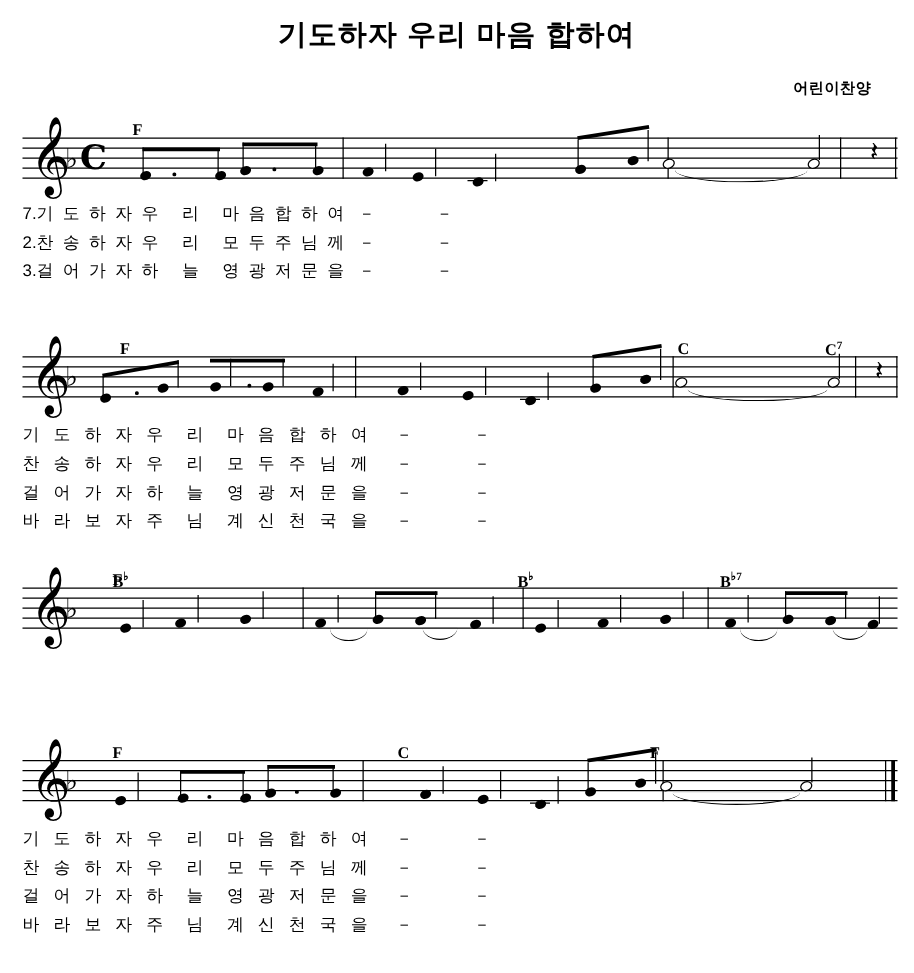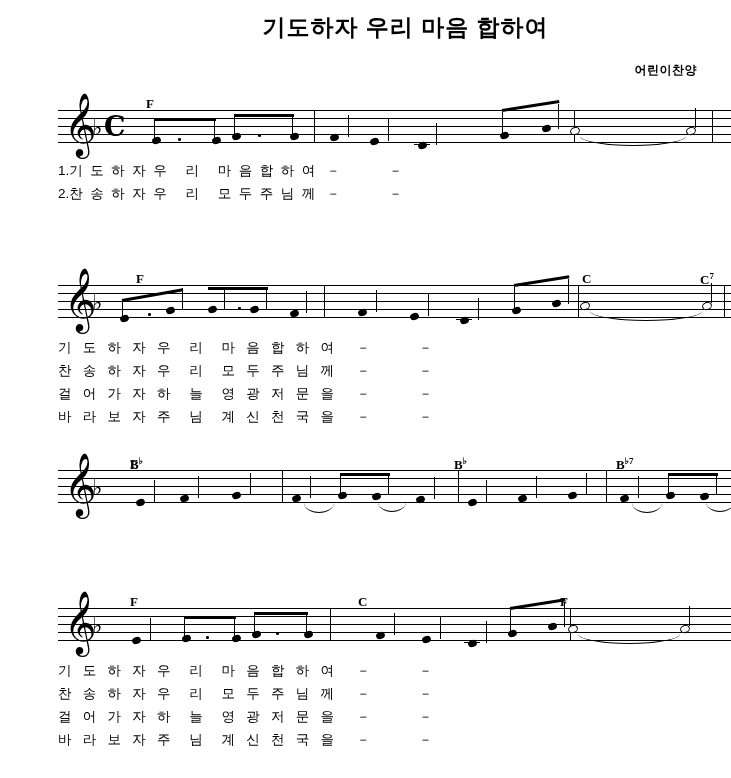--- a/index.html
+++ b/index.html
@@ -11,21 +11,20 @@
     width: 731px;
     height: 778px;
     position: relative;
     font-family: "Liberation Sans", sans-serif;
     color: #000000;
     overflow: hidden;
   }
   .sheet {
     position: absolute;
     inset: 0;
-    margin-left: 40px;
   }
   .title {
     position: absolute;
     top: 12px;
     left: 0;
     width: 731px;
     text-align: center;
     font-size: 23px;
     font-weight: bold;
     letter-spacing: 1px;
@@ -232,22 +231,23 @@
     <div class="note hollow" style="left:512px; top:17px;"></div>
     <div class="tie" style="left:522px; top:26px; width:106px;"></div>
     <div class="note hollow" style="left:628px; top:17px;"></div>
     <div class="stem" style="left:637px; top:-2px; height:20px;"></div>
 
     <div class="barline" style="left:654px;"></div>
     <div class="rest" style="left:678px; top:2px;">𝄽</div>
     <div class="barline" style="left:698px;"></div>
   </div>
 
-  <div class="lyrics" style="top:162px;">1.기  도  하  자  우     리     마  음  합  하  여   －             －</div>
+  <div class="lyrics" style="top:162px;">7.기  도  하  자  우     리     마  음  합  하  여   －             －</div>
   <div class="lyrics" style="top:185px;">2.찬  송  하  자  우     리     모  두  주  님  께   －             －</div>
+  <div class="lyrics" style="top:208px;">3.걸  어  가  자  하     늘     영  광  저  문  을   －             －</div>
 
   <div class="system" style="top:285px;">
     <div class="staff">
       <div class="line l0"></div>
         <div class="line l1"></div>
         <div class="line l2"></div>
         <div class="line l3"></div>
         <div class="line l4"></div>
     </div>
     <div class="clef">𝄞</div>

